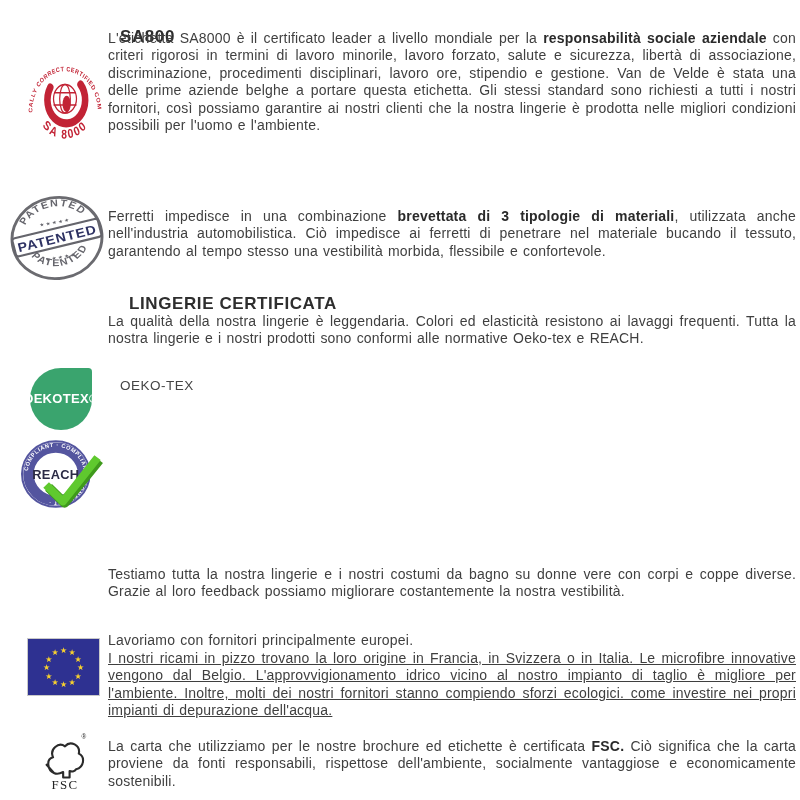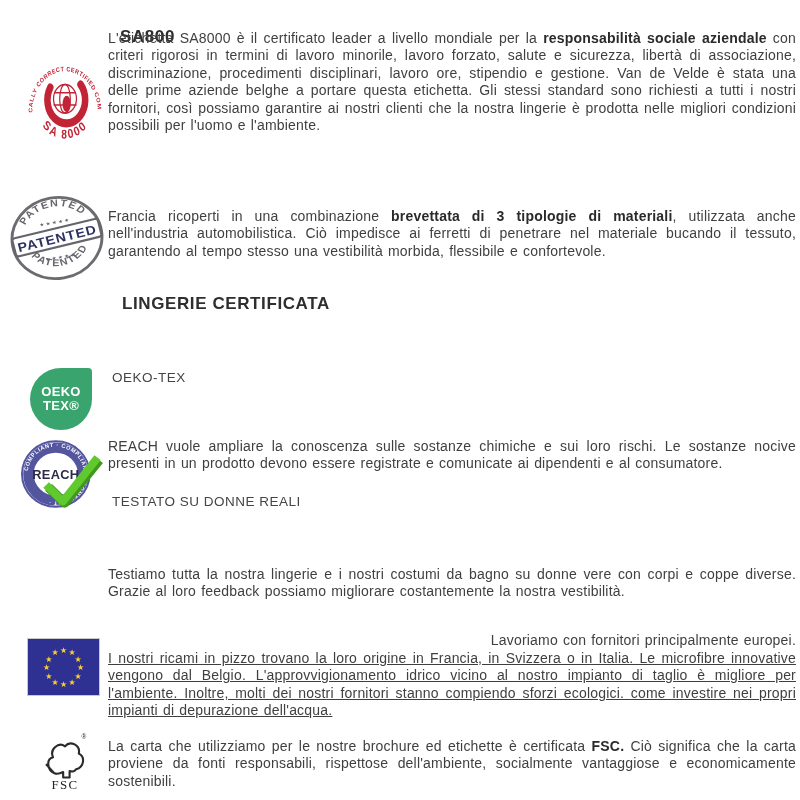--- a/index.html
+++ b/index.html
@@ -5,49 +5,49 @@
   html,body { margin:0; padding:0; background:#ffffff; }
   .page {
     position:relative; width:800px; height:800px; background:#ffffff;
     font-family:"Liberation Sans", sans-serif; overflow:hidden;
   }
   .h-lg {
     position:absolute; margin:8px; font-size:17px; font-weight:700;
     color:#2e2e2e; letter-spacing:0.6px;
   }
   .h-sm {
-    position:absolute; margin:4px; font-size:13.5px; font-weight:400;
+    position:absolute; margin:12px; font-size:13.5px; font-weight:400;
     color:#454545; letter-spacing:0.5px;
   }
   .body {
     position:absolute; left:108px; width:688px; margin:0;
     font-size:14px; line-height:17.4px; color:#3f3f3f;
     text-align:justify; letter-spacing:0.2px; word-spacing:1px;
   }
   .body strong { color:#2a2a2a; font-weight:700; }
-  .body.no-justify { text-align:right; }
+  .body.no-justify { text-align:left; }
   .logo { position:absolute; }
 
   #t-sa800      { left:112px; top:19px;  font-weight:600; }
   #p-sa8000     { top:30px; }
   #logo-sa8000  { left:24px;  top:57px;  width:82px; height:102px; }
 
   #t-ferretti   { left:110px; top:171px; }
   #p-ferretti   { top:208px; }
   #logo-patented{ left:8px;   top:194px; width:98px; height:88px; transform:rotate(-10deg); }
 
-  #t-lingerie   { left:114px; top:286px;text-align:center; }
+  #t-lingerie   { left:121px; top:286px;text-align:center; }
   #p-lingerie   { top:313px; }
 
   #t-oekotex    { left:108px; top:366px; }
   #p-oekotex    { top:384px; }
   #logo-oekotex {
     left:30px; top:368px; width:62px; height:62px;
     border-radius:50% 6% 50% 50%;
-    display:flex; flex-direction:column; align-items:center; justify-content:center;
+    display:flex; flex-direction:row; align-items:center; justify-content:center;
     color:#ffffff; font-weight:700; font-size:13px; line-height:14px; letter-spacing:0.3px;
   }
 
   #p-reach      { top:438px; }
   #logo-reach   { left:18px;  top:439px; width:90px; height:78px; }
 
   #t-testato    { left:108px; top:490px; }
   #p-testato    { top:526px;margin-top:40px; }
 
   #logo-eu      { left:27px;  top:638px; width:73px; height:58px; }
@@ -96,46 +96,45 @@
     <text font-size="11" font-weight="800" fill="#65656c" letter-spacing="1.5">
       <textPath href="#pt-bot" startOffset="50%" text-anchor="middle">PATENTED</textPath>
     </text>
     <text x="50" y="34" text-anchor="middle" font-size="5.5" fill="#65656c">★ ★ ★ ★ ★</text>
     <text x="50" y="74" text-anchor="middle" font-size="5.5" fill="#65656c">★ ★ ★ ★ ★</text>
     <g transform="rotate(-4 50 50)">
       <rect x="5" y="39" width="90" height="21" rx="3" fill="#ffffff" stroke="#65656c" stroke-width="2.5"></rect>
       <text x="50" y="55.5" text-anchor="middle" font-size="14.5" font-weight="800" fill="#2e3263" letter-spacing="0.8">PATENTED</text>
     </g>
   </svg>
-  <p id="p-ferretti" class="body"><span>Francia ricoperti in una combinazione </span><strong>brevettata di 3 tipologie di materiali</strong><span>, utilizzata anche nell'industria automobilistica. Ciò impedisce ai ferretti di penetrare nel materiale bucando il tessuto, garantendo al tempo stesso una vestibilità morbida, flessibile e confortevole.</span></p>
+  <p id="p-ferretti" class="body"><span>Ferretti impedisce in una combinazione </span><strong>brevettata di 3 tipologie di materiali</strong><span>, utilizzata anche nell'industria automobilistica. Ciò impedisce ai ferretti di penetrare nel materiale bucando il tessuto, garantendo al tempo stesso una vestibilità morbida, flessibile e confortevole.</span></p>
 
   <h2 id="t-lingerie" class="h-lg">LINGERIE CERTIFICATA</h2>
+  <p id="p-lingerie" class="body"><span>La qualità della nostra lingerie è leggendaria. Colori ed elasticità resistono ai lavaggi frequenti. Tutta la nostra lingerie e i nostri prodotti sono conformi alle normative Oeko-tex e REACH.</span></p>
 
   <div id="logo-oekotex" class="logo" style="background:#3aa46e;">
     <span>OEKO</span>
     <span>TEX®</span>
   </div>
   <h3 id="t-oekotex" class="h-sm">OEKO-TEX</h3>
 
   <svg id="logo-reach" class="logo" viewBox="0 0 112 100" preserveAspectRatio="none">
     <defs>
       <path id="rc-ring" d="M 47,45 m -35,0 a 35,35 0 1 1 70,0 a 35,35 0 1 1 -70,0"></path>
     </defs>
     <circle cx="47" cy="45" r="42" fill="#ffffff" stroke="#54559f" stroke-width="2.5"></circle>
     <circle cx="47" cy="45" r="34" fill="none" stroke="#54559f" stroke-width="13"></circle>
     <text font-size="7" font-weight="700" fill="#ffffff" letter-spacing="0.8">
       <textPath href="#rc-ring" startOffset="4">COMPLIANT · COMPLIANT · COMPLIANT ·</textPath>
     </text>
     <text x="47" y="51" text-anchor="middle" font-size="16" font-weight="800" fill="#2b2b45" letter-spacing="0.3">REACH</text>
     <path d="M 38,62 L 58,82 L 101,27" stroke="#3f9a1c" stroke-width="12" fill="none" stroke-linejoin="round"></path>
     <path d="M 35,59 L 56,80 L 99,24" stroke="#5fc92e" stroke-width="10" fill="none" stroke-linejoin="round"></path>
   </svg>
-  <p id="p-reach" class="body"><span>REACH vuole ampliare la conoscenza sulle sostanze chimiche e sui loro rischi. Le sostanze nocive presenti in un prodotto devono essere registrate e comunicate ai dipendenti e al consumatore.</span></p>
 
-  <h3 id="t-testato" class="h-sm">TESTATO SU DONNE REALI</h3>
   <p id="p-testato" class="body"><span>Testiamo tutta la nostra lingerie e i nostri costumi da bagno su donne vere con corpi e coppe diverse. Grazie al loro feedback possiamo migliorare costantemente la nostra vestibilità.</span></p>
 
   <svg id="logo-eu" class="logo" viewBox="0 0 73 58">
     <rect x="0.5" y="0.5" width="72" height="57" fill="#2e3191" stroke="#c9c9c9" stroke-width="1"></rect>
     <g font-size="8" fill="#f8d12e" text-anchor="middle">
       <text x="36.5" y="15">★</text>
       <text x="45" y="17.3">★</text>
       <text x="51.2" y="23.5">★</text>
       <text x="53.5" y="32">★</text>
       <text x="51.2" y="40.5">★</text>

